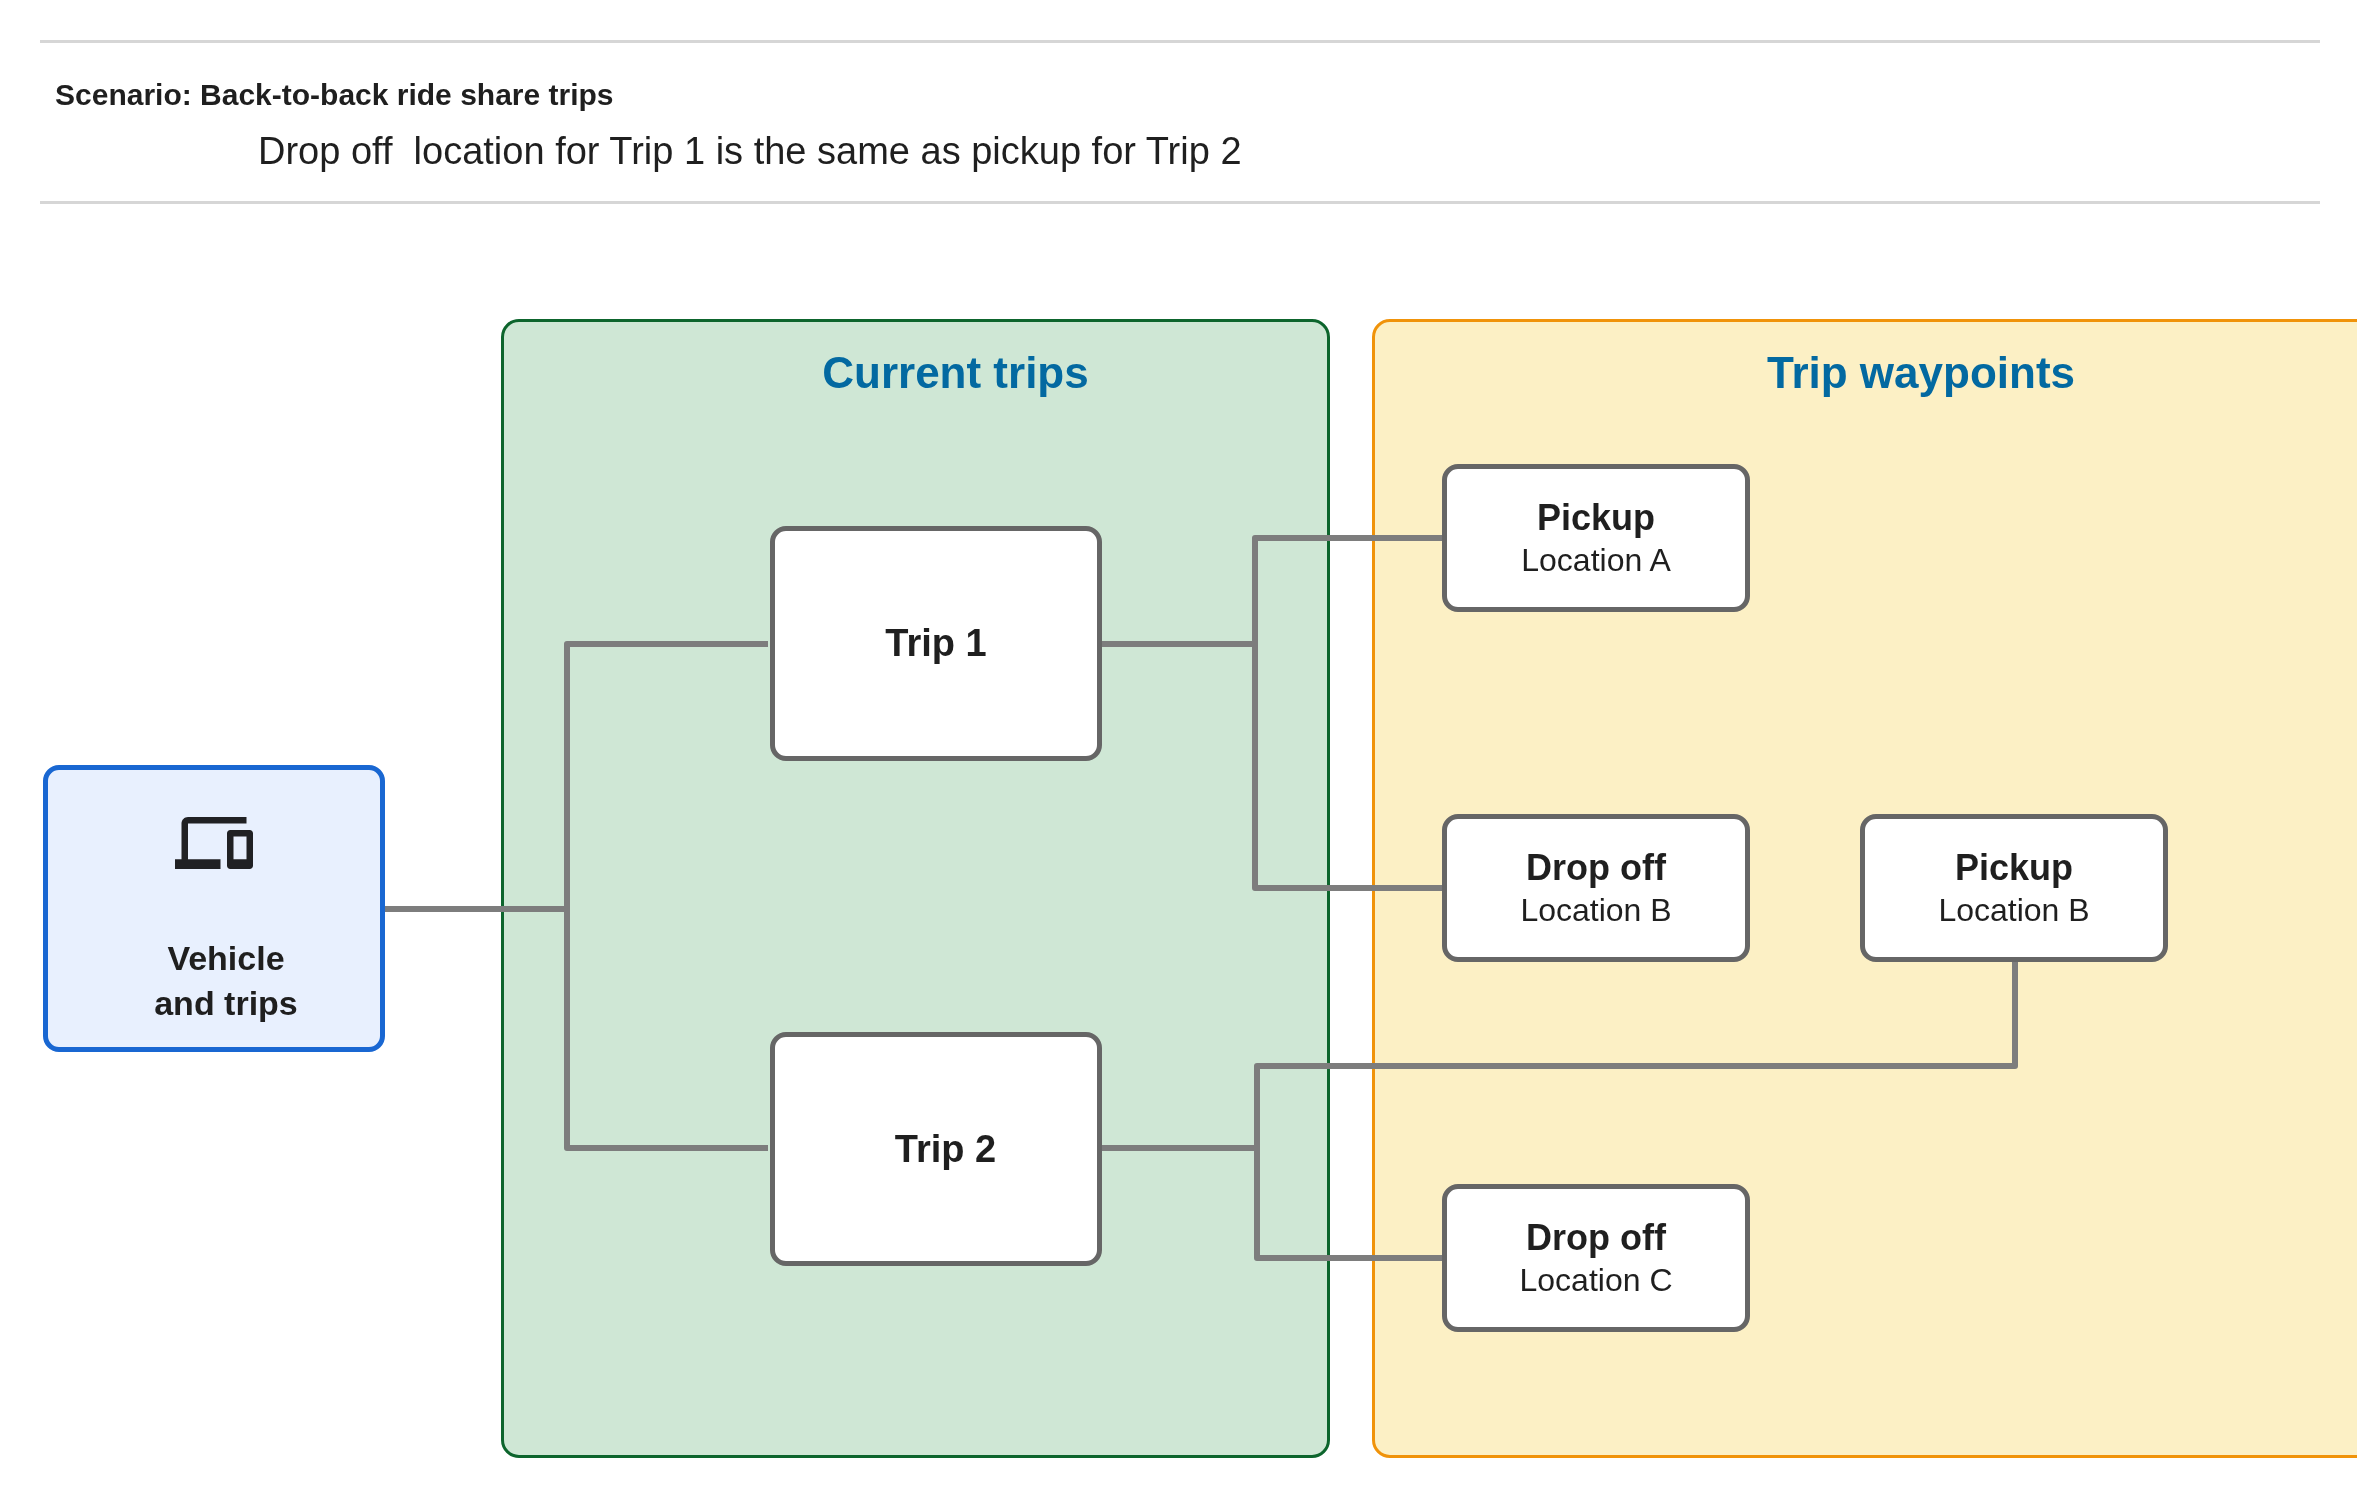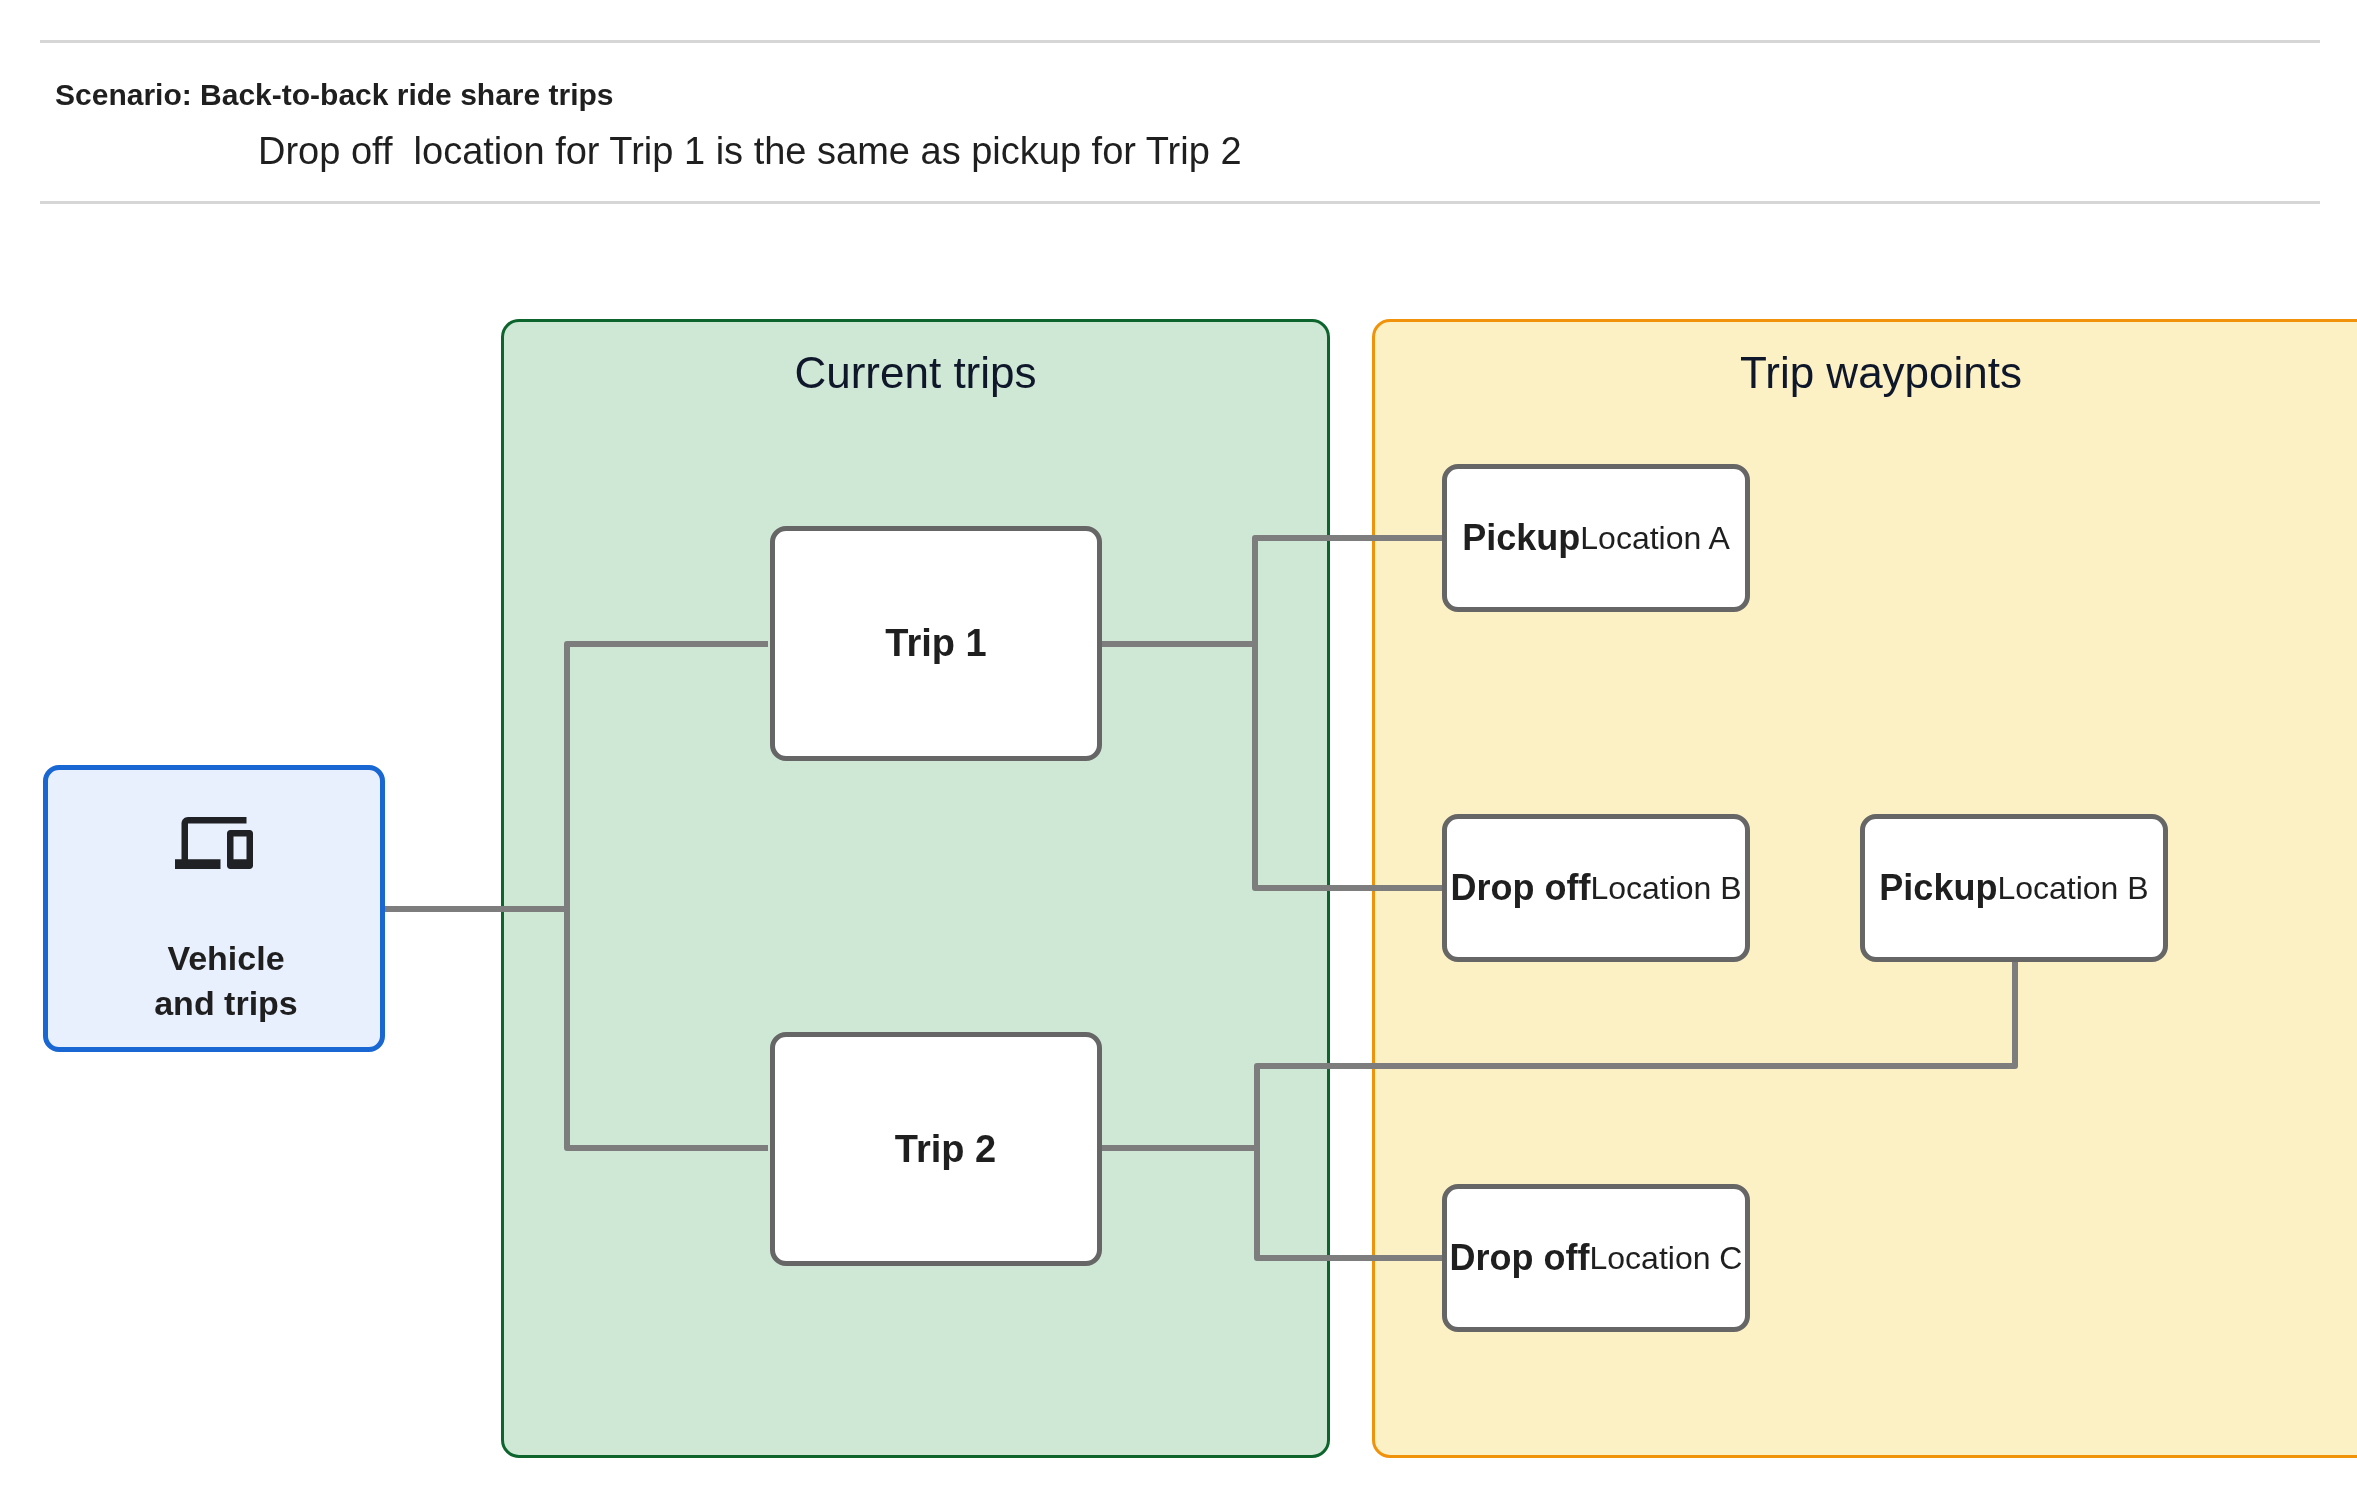--- a/index.html
+++ b/index.html
@@ -9,26 +9,26 @@
   }
   .rule{position:absolute;left:40px;width:2280px;height:3px;background:#d6d6d6;}
   .rule1{top:40px;}
   .rule2{top:201px;}
   .hdr-title{position:absolute;left:55px;top:72px;font-size:30px;font-weight:700;line-height:46px;white-space:pre-wrap;}
   .hdr-sub{position:absolute;left:258px;top:128px;font-size:38px;font-weight:400;line-height:46px;white-space:pre-wrap;}
 
   .panel{position:absolute;top:319px;height:1139px;border-radius:18px;box-sizing:border-box;z-index:1;}
   .panel-green{left:501px;width:829px;background:#cfe7d5;border:3px solid #0d652d;}
   .panel-orange{left:1372px;width:1018px;background:#fcf0c5;border:3px solid #f0930a;}
-  .panel-title{position:absolute;top:26px;left:0;width:100%;text-align:center;font-size:44px;font-weight:400;color:#0f172a;}
+  .panel-title{position:absolute;top:26px;left:0;width:100%;text-align:center;font-size:44px;font-weight:700;color:#0369a1;padding-left:40px;}
 
   .connectors{position:absolute;left:0;top:0;z-index:2;}
 
   .node{position:absolute;background:#ffffff;border:5px solid #666666;border-radius:16px;
-        box-sizing:border-box;display:flex;flex-direction:row;align-items:center;justify-content:center;z-index:3;}
+        box-sizing:border-box;display:flex;flex-direction:column;align-items:center;justify-content:center;z-index:3;}
   .trip-node{left:770px;width:332px;height:235px;}
   .trip-label{font-size:38px;font-weight:700;}
   .wp-node{width:308px;height:148px;}
   .wp-title{font-size:36px;font-weight:700;line-height:44px;}
   .wp-loc{font-size:32px;font-weight:400;line-height:40px;}
 
   .vehicle{position:absolute;left:43px;top:765px;width:342px;height:287px;background:#e8f0fe;
            border:5px solid #1967d2;border-radius:16px;box-sizing:border-box;z-index:3;}
   .vehicle-icon{position:absolute;left:127px;top:34px;}
   .vehicle-label{position:absolute;left:0;top:166px;width:100%;text-align:center;

